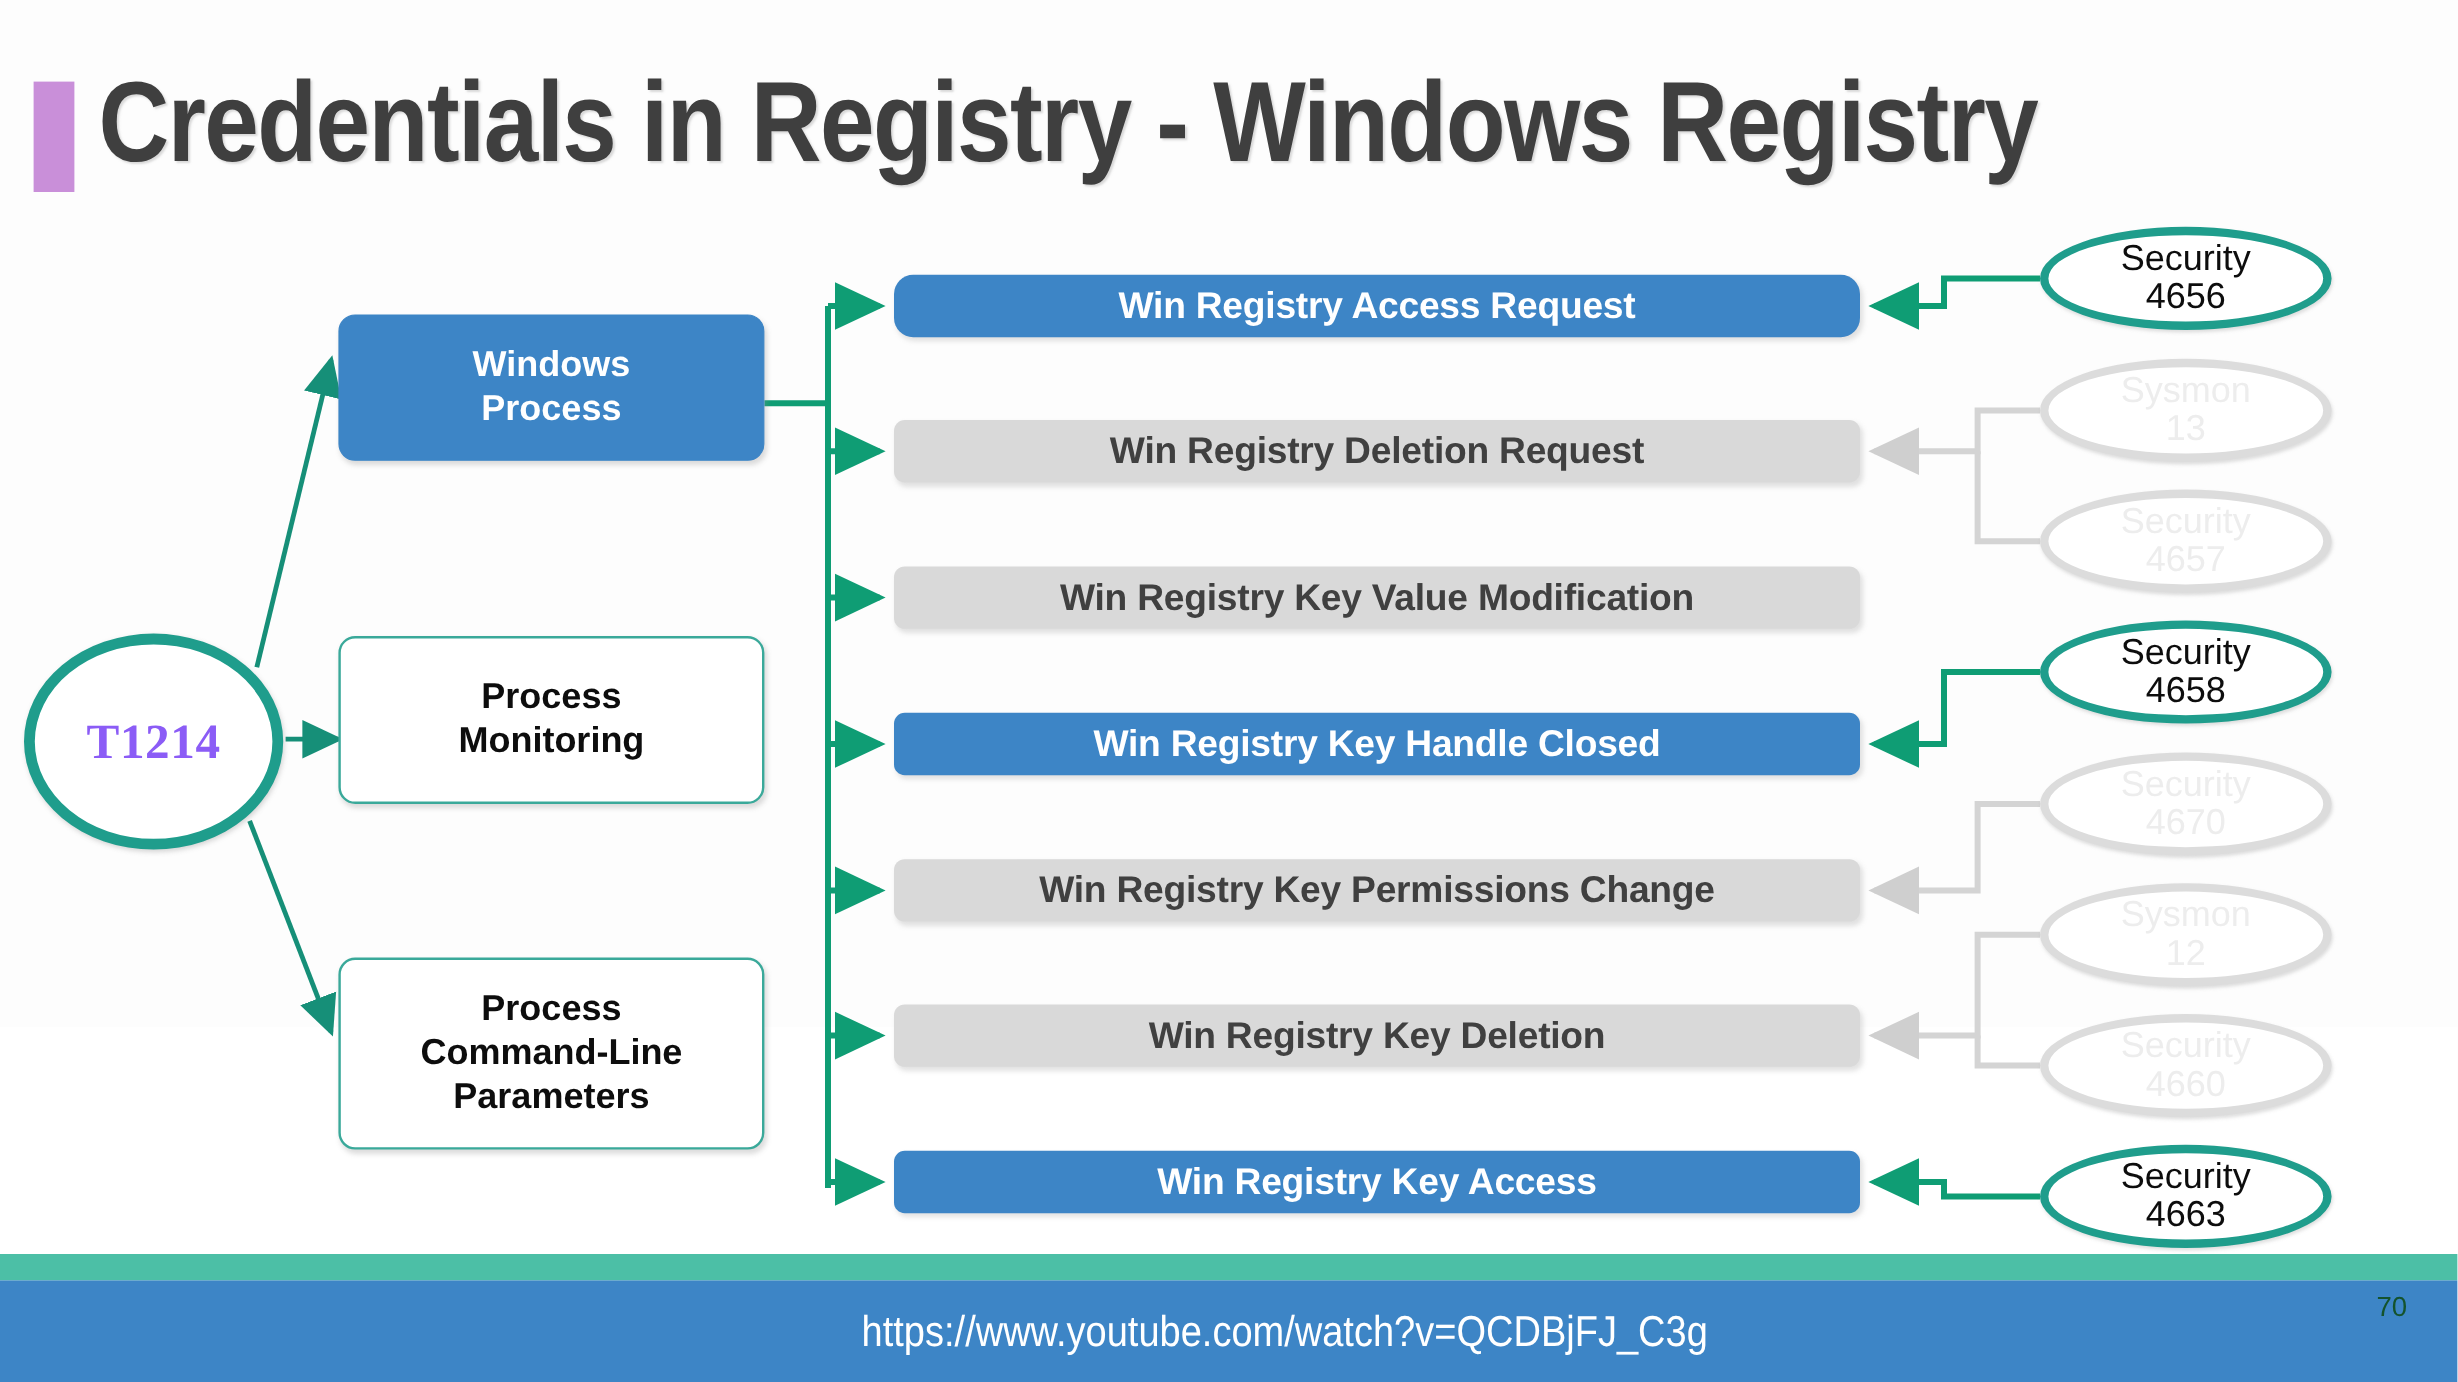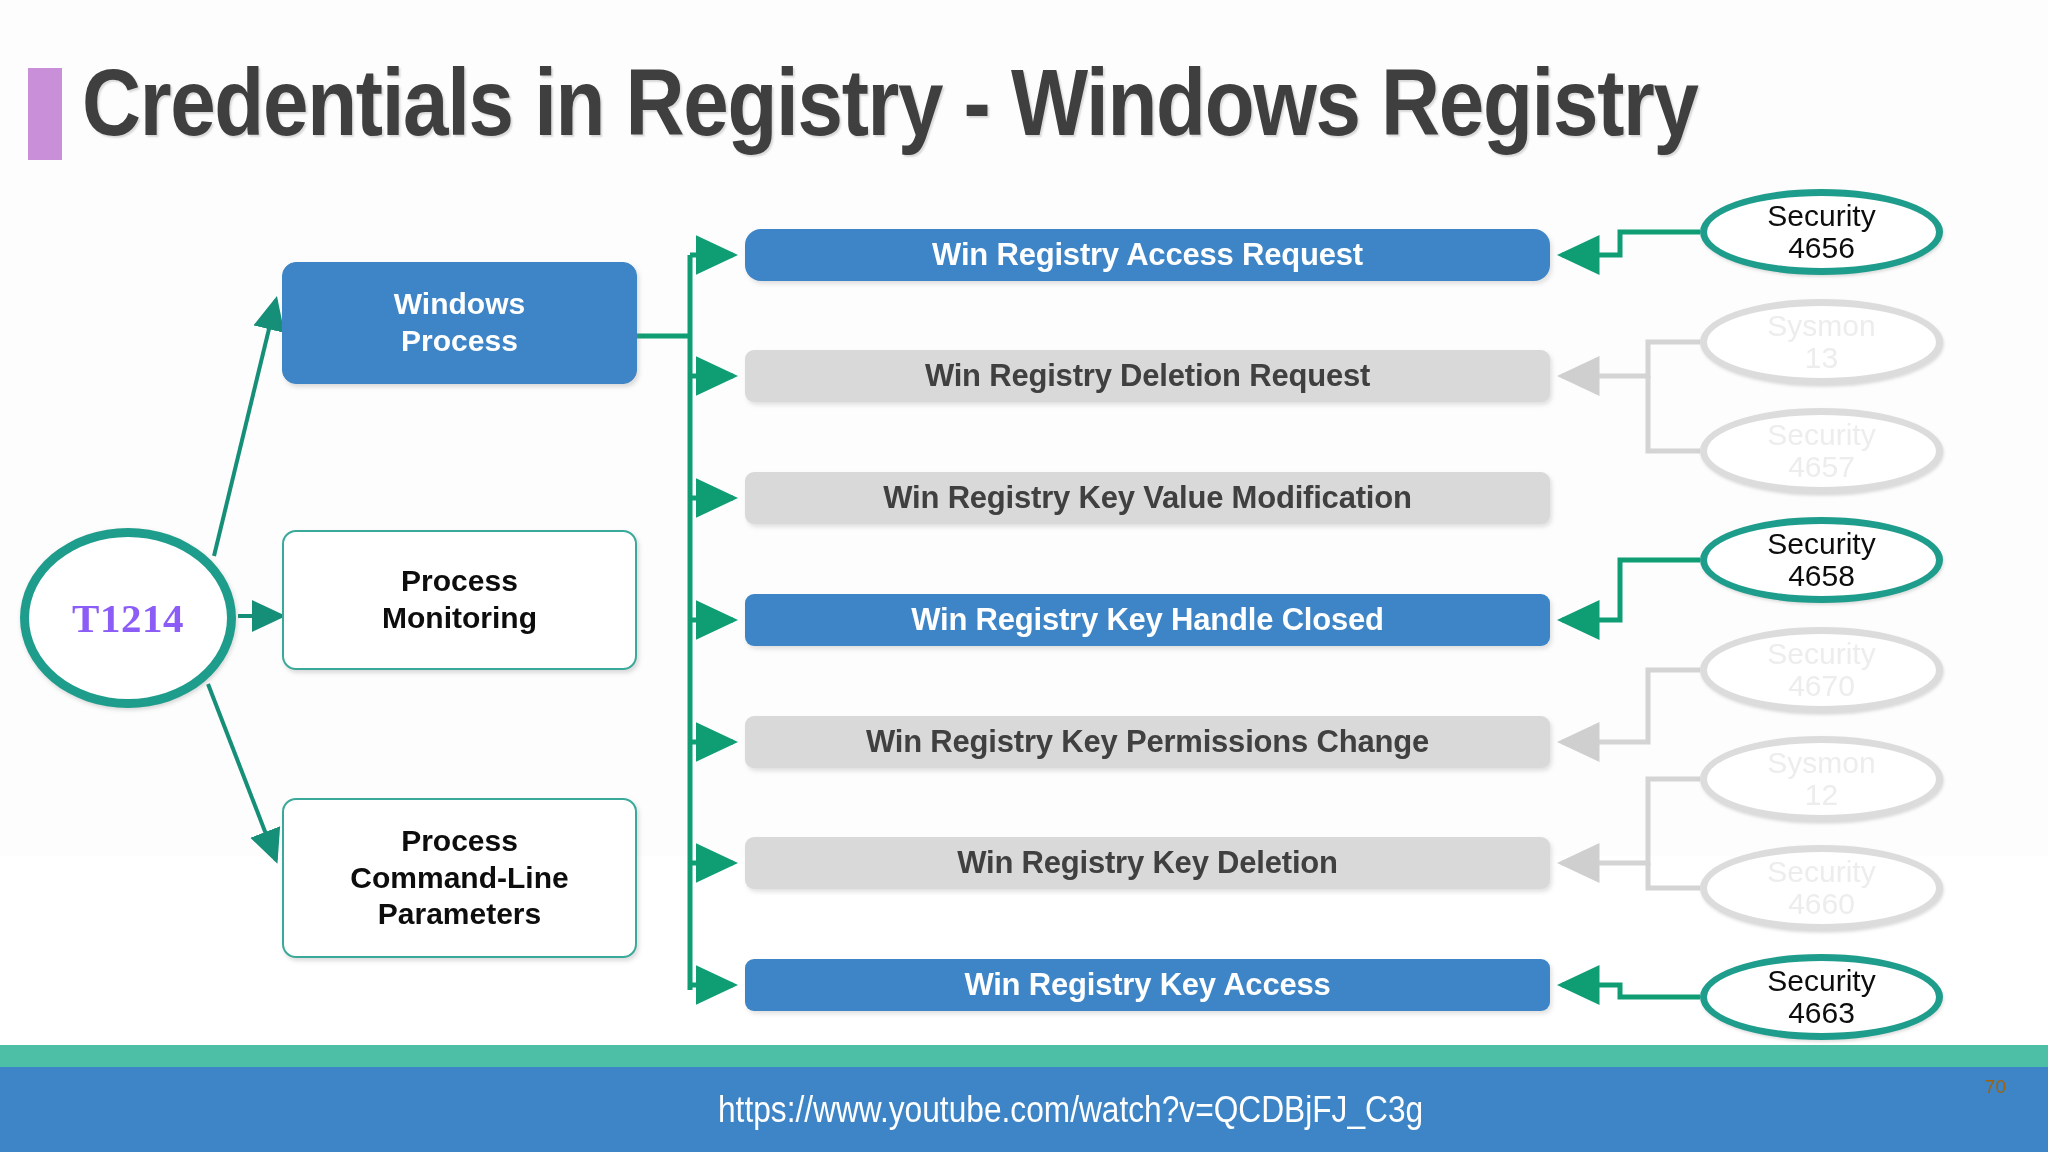--- a/index.html
+++ b/index.html
@@ -97,21 +97,21 @@
   .foot-teal{position:absolute;left:0;top:1045px;width:2048px;height:22px;background:#4cbfa6;}
   .foot-blue{position:absolute;left:0;top:1067px;width:2048px;height:85px;background:#3d85c6;}
   .foot-url{
     position:absolute;left:718px;top:1089px;
     font-size:36px;color:#ffffff;
     transform:scaleX(0.88);transform-origin:left center;
     white-space:nowrap;
   }
   .page-num{
     position:absolute;right:42px;top:1076px;
-    font-size:19px;color:#a16207;
+    font-size:23px;color:#14532d;
   }
 </style>
 </head>
 <body>
 
 <div class="slide">
 
   <div class="title-bar"></div>
   <div class="title">Credentials in Registry - Windows Registry</div>
 

